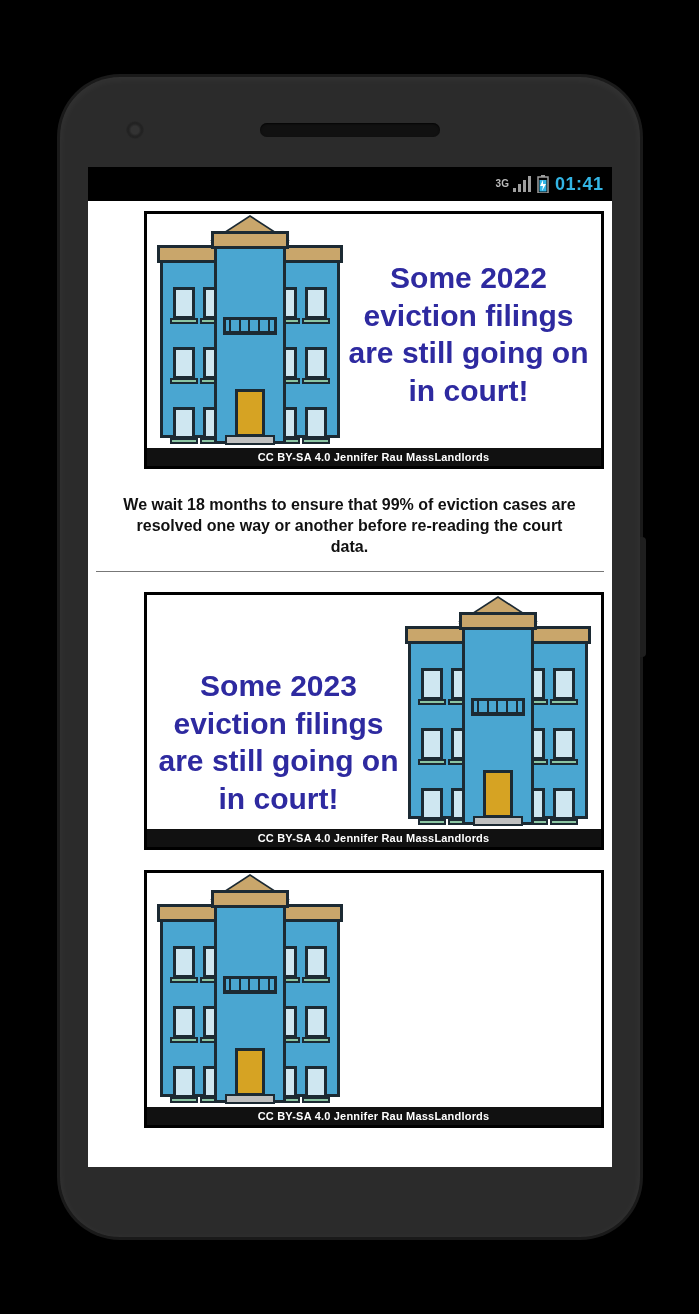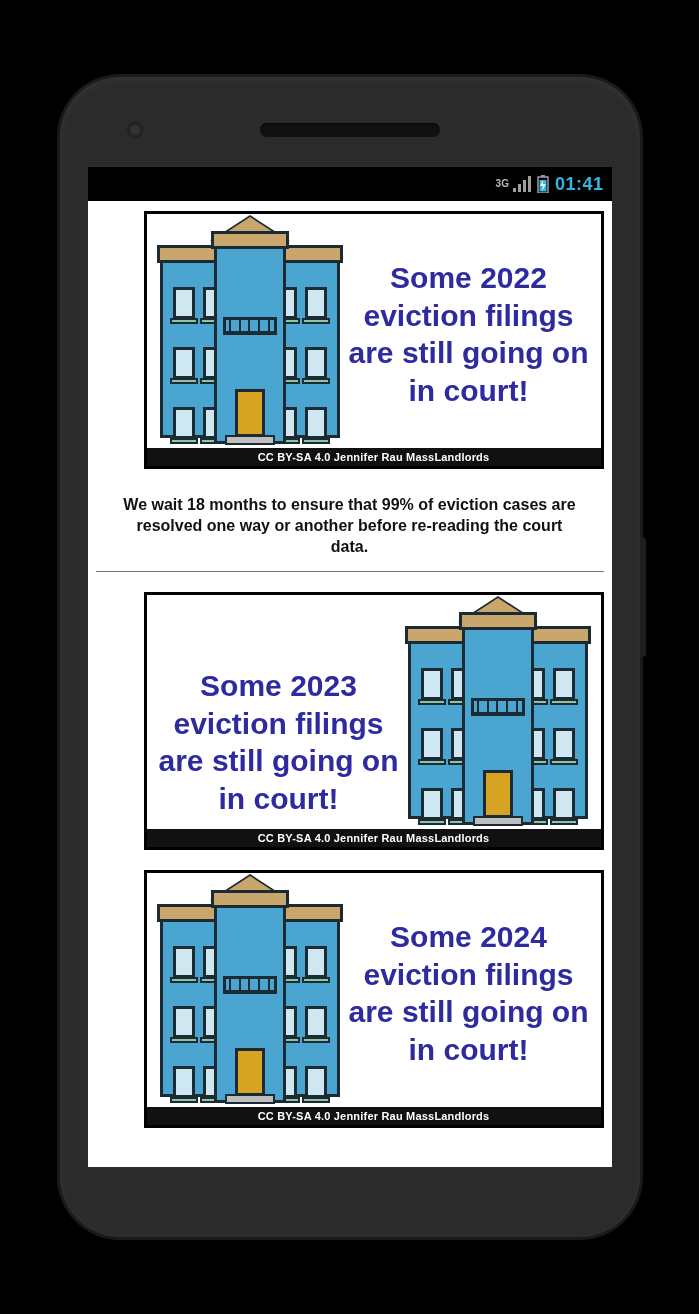--- a/index.html
+++ b/index.html
@@ -409,21 +409,20 @@
                       <i></i>
                       <i></i>
                       <i></i>
                       <i></i>
                     </div>
                   <div class="door"></div>
                     <div class="steps"></div>
                 </div>
               </div>
             </div>
-            <div class="headline">Some 2024 eviction filings are still going on in court!</div>
           </div>
           <div class="credit-bar">CC BY-SA 4.0 Jennifer Rau MassLandlords</div>
         </div>
 
       </div>
     </div>
   </div>
 </div>
 
 </body></html>

